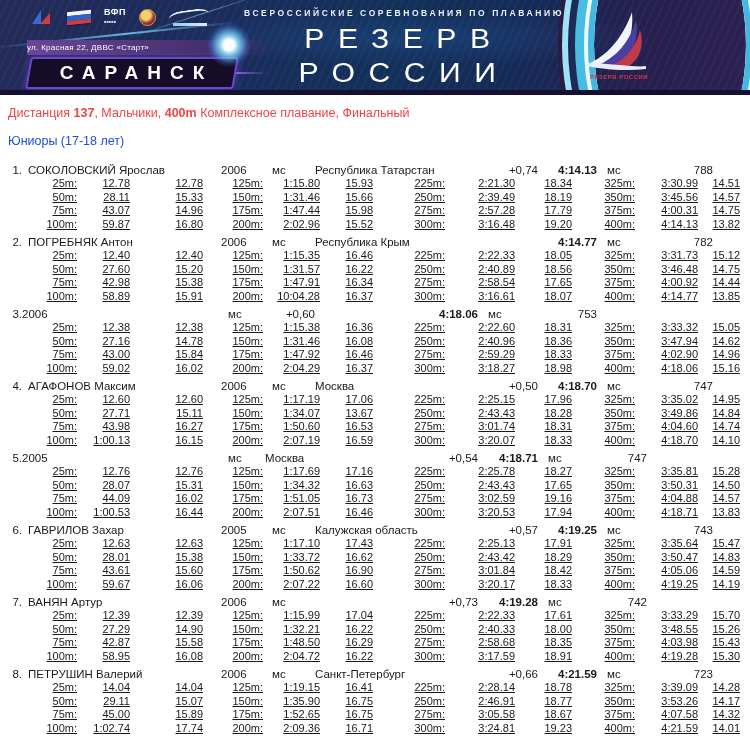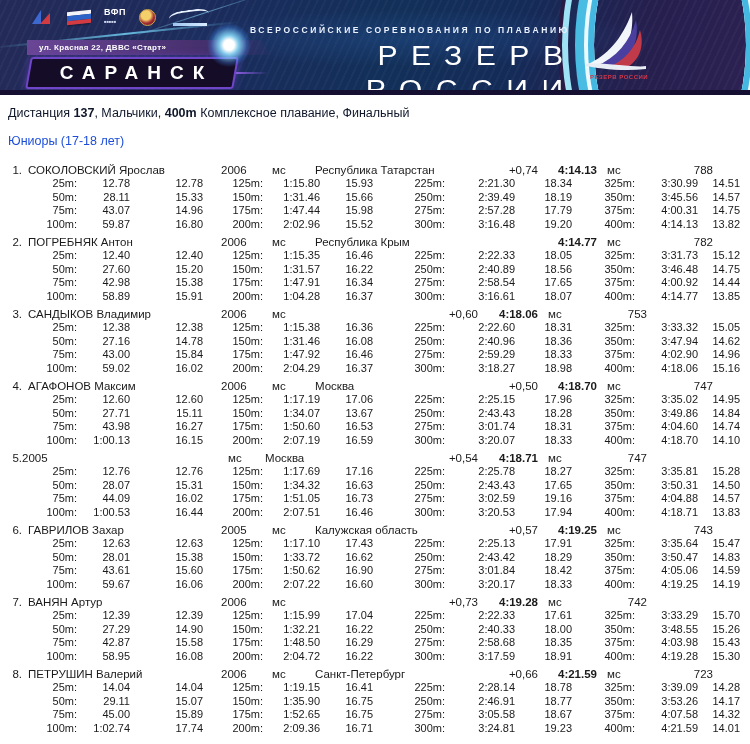--- a/index.html
+++ b/index.html
@@ -36,35 +36,35 @@
     border-left:10px solid transparent; border-bottom:11px solid #d23b42; }
   .vfp { color:#fff; font-weight:bold; font-size:9px; letter-spacing:.5px; line-height:9px; }
   .vfp small { display:block; font-size:4px; color:#cfd8ef; letter-spacing:0; }
   .fedswoosh { width:42px; height:18px; position:relative; }
   .fedswoosh b { position:absolute; left:0; top:2px; width:40px; height:12px;
     border-top:2.5px solid #eaf3ff; border-radius:50%/70%; transform:rotate(-8deg); }
   .fedswoosh i { position:absolute; left:4px; bottom:0; width:34px; height:3px;
     background:linear-gradient(90deg,#9fc6ef,#d8ecff); }
 
   .addr { position:absolute; left:27px; top:40px; height:15px; width:244px;
-    display:flex; align-items:center; padding-left:12px;
+    display:flex; align-items:center; padding-left:0;
     background:linear-gradient(90deg,#6a4696,#47306e 70%,rgba(71,48,110,.1));
     clip-path:polygon(0 0, 96% 0, 100% 100%, 0 100%);
-    color:#fff; font-size:8px; font-weight:bold; letter-spacing:.3px; }
+    color:#fff; font-size:8px; font-weight:normal; letter-spacing:.3px; }
 
   .citybadge { position:absolute; left:28px; top:57px; width:208px; height:32px;
     background:#150d28; border:2px solid #6f46c8; border-radius:3px;
     transform:skewX(-10deg); box-shadow:0 0 8px rgba(111,70,200,.6); }
   .citybadge::after { content:""; position:absolute; right:-34px; top:13px; width:32px; height:2px;
     background:linear-gradient(90deg,#8a5de0,transparent); }
   .citybadge span { display:flex; width:100%; height:100%; align-items:center; justify-content:center;
     transform:skewX(10deg); color:#fff; font-size:19px; font-weight:bold; letter-spacing:9px;
     padding-left:9px; }
 
-  .banner-center { position:absolute; left:238px; top:0; width:332px; text-align:right;margin-top:17px; }
+  .banner-center { position:absolute; left:238px; top:0; width:332px; text-align:center; }
   .comp-label { margin-top:8px; color:#eaf2ff; font-size:8.5px; font-weight:bold; letter-spacing:2.6px;
     white-space:nowrap; }
   .big-title { color:#ffffff; font-weight:400; font-size:29px; line-height:34px; letter-spacing:13px;
     transform:scale(1.04,0.98); white-space:nowrap; margin-top:3px; }
   .big-title.l2 { margin-top:0; }
 
   .rings { position:absolute; left:594px; top:-92px; width:152px; height:274px; border-radius:50%;
     box-shadow:0 0 0 6px #45b8e2, 0 0 0 10px #eafaff, 0 0 0 19px #49bce4,
                0 0 0 26px #1e2a56, 0 0 0 32px #9fe2f5, 0 0 0 36px #2a1b45; }
 
@@ -75,41 +75,41 @@
   .d-02 { color:#e9e9f3; }
   .d-mon { color:#f2f2fa; font-size:8px; font-weight:bold; letter-spacing:1.6px; line-height:10px; }
   .d-year { color:#3f6db6; font-size:16px; font-weight:bold; letter-spacing:2.5px; margin-top:2px; }
 
   .logo-sail { position:absolute; left:576px; top:6px; width:82px; height:80px; }
 
   .banner-bottom { position:absolute; left:0; bottom:0; width:100%; height:5px; background:#151031; z-index:5; }
 
   
   .content { padding:11px 0 0 8px; }
-  .event-title { font-size:12.5px; line-height:15px; color:#0f172a; }
+  .event-title { font-size:12.5px; line-height:15px; color:#ef4444; }
   .event-title b { font-weight:bold; }
   .category { font-size:12.5px; margin-top:13px; margin-bottom:15px; color:#1d4ed8; }
 
   .result-block { margin-bottom:4px; }
   .result-header { display:grid; margin-left:-8px;
     grid-template-columns:22px 199px 44px 50px 163px 60px 59px 50px 66px;
     font-size:11.5px; line-height:14px; height:14px; white-space:nowrap; }
   .h-rank   { text-align:right; }
   .h-name   { padding-left:6px; }
   .h-year   { text-align:left; }
   .h-ms     { padding-left:7px; }
   .h-region { padding-left:0; }
   .h-react  { text-align:right; }
   .h-final  { text-align:right; font-weight:bold; }
   .h-ms2    { padding-left:10px; }
   .h-points { text-align:right; }
 
   .split-row { display:grid; margin-left:-8px;
     grid-template-columns:77px 53px 73px 60px 57px 53px 72px 70px 57px 63px 63px 42px;
-    font-size:11px; line-height:13.5px; height:13.5px; white-space:nowrap; }
+    font-size:11px; line-height:13.5px; height:13.5px; white-space:nowrap;text-decoration:underline; }
   .split-row span { text-align:right; }
 </style>
 </head>
 <body>
 
 <div class="banner">
   <div class="ray1"></div>
   <div class="ray2"></div>
 
   <div class="rings"></div>
@@ -289,34 +289,33 @@
           <span class="sc">17.65</span>
           <span class="sc">375m:</span>
           <span class="sc">4:00.92</span>
           <span class="sc">14.44</span>
         </div>
         <div class="split-row">
           <span class="sc">100m:</span>
           <span class="sc">58.89</span>
           <span class="sc">15.91</span>
           <span class="sc">200m:</span>
-          <span class="sc">1:04.28</span>
+          <span class="sc">10:04.28</span>
           <span class="sc">16.37</span>
           <span class="sc">300m:</span>
           <span class="sc">3:16.61</span>
           <span class="sc">18.07</span>
           <span class="sc">400m:</span>
           <span class="sc">4:14.77</span>
           <span class="sc">13.85</span>
         </div>
       </div>
       <div class="result-block">
         <div class="result-header">
           <span class="h-rank">3.</span>
-          <span class="h-name">САНДЫКОВ Владимир</span>
           <span class="h-year">2006</span>
           <span class="h-ms">мс</span>
           <span class="h-react">+0,60</span>
           <span class="h-final">4:18.06</span>
           <span class="h-ms2">мс</span>
           <span class="h-points">753</span>
         </div>
         <div class="split-row">
           <span class="sc">25m:</span>
           <span class="sc">12.38</span>

